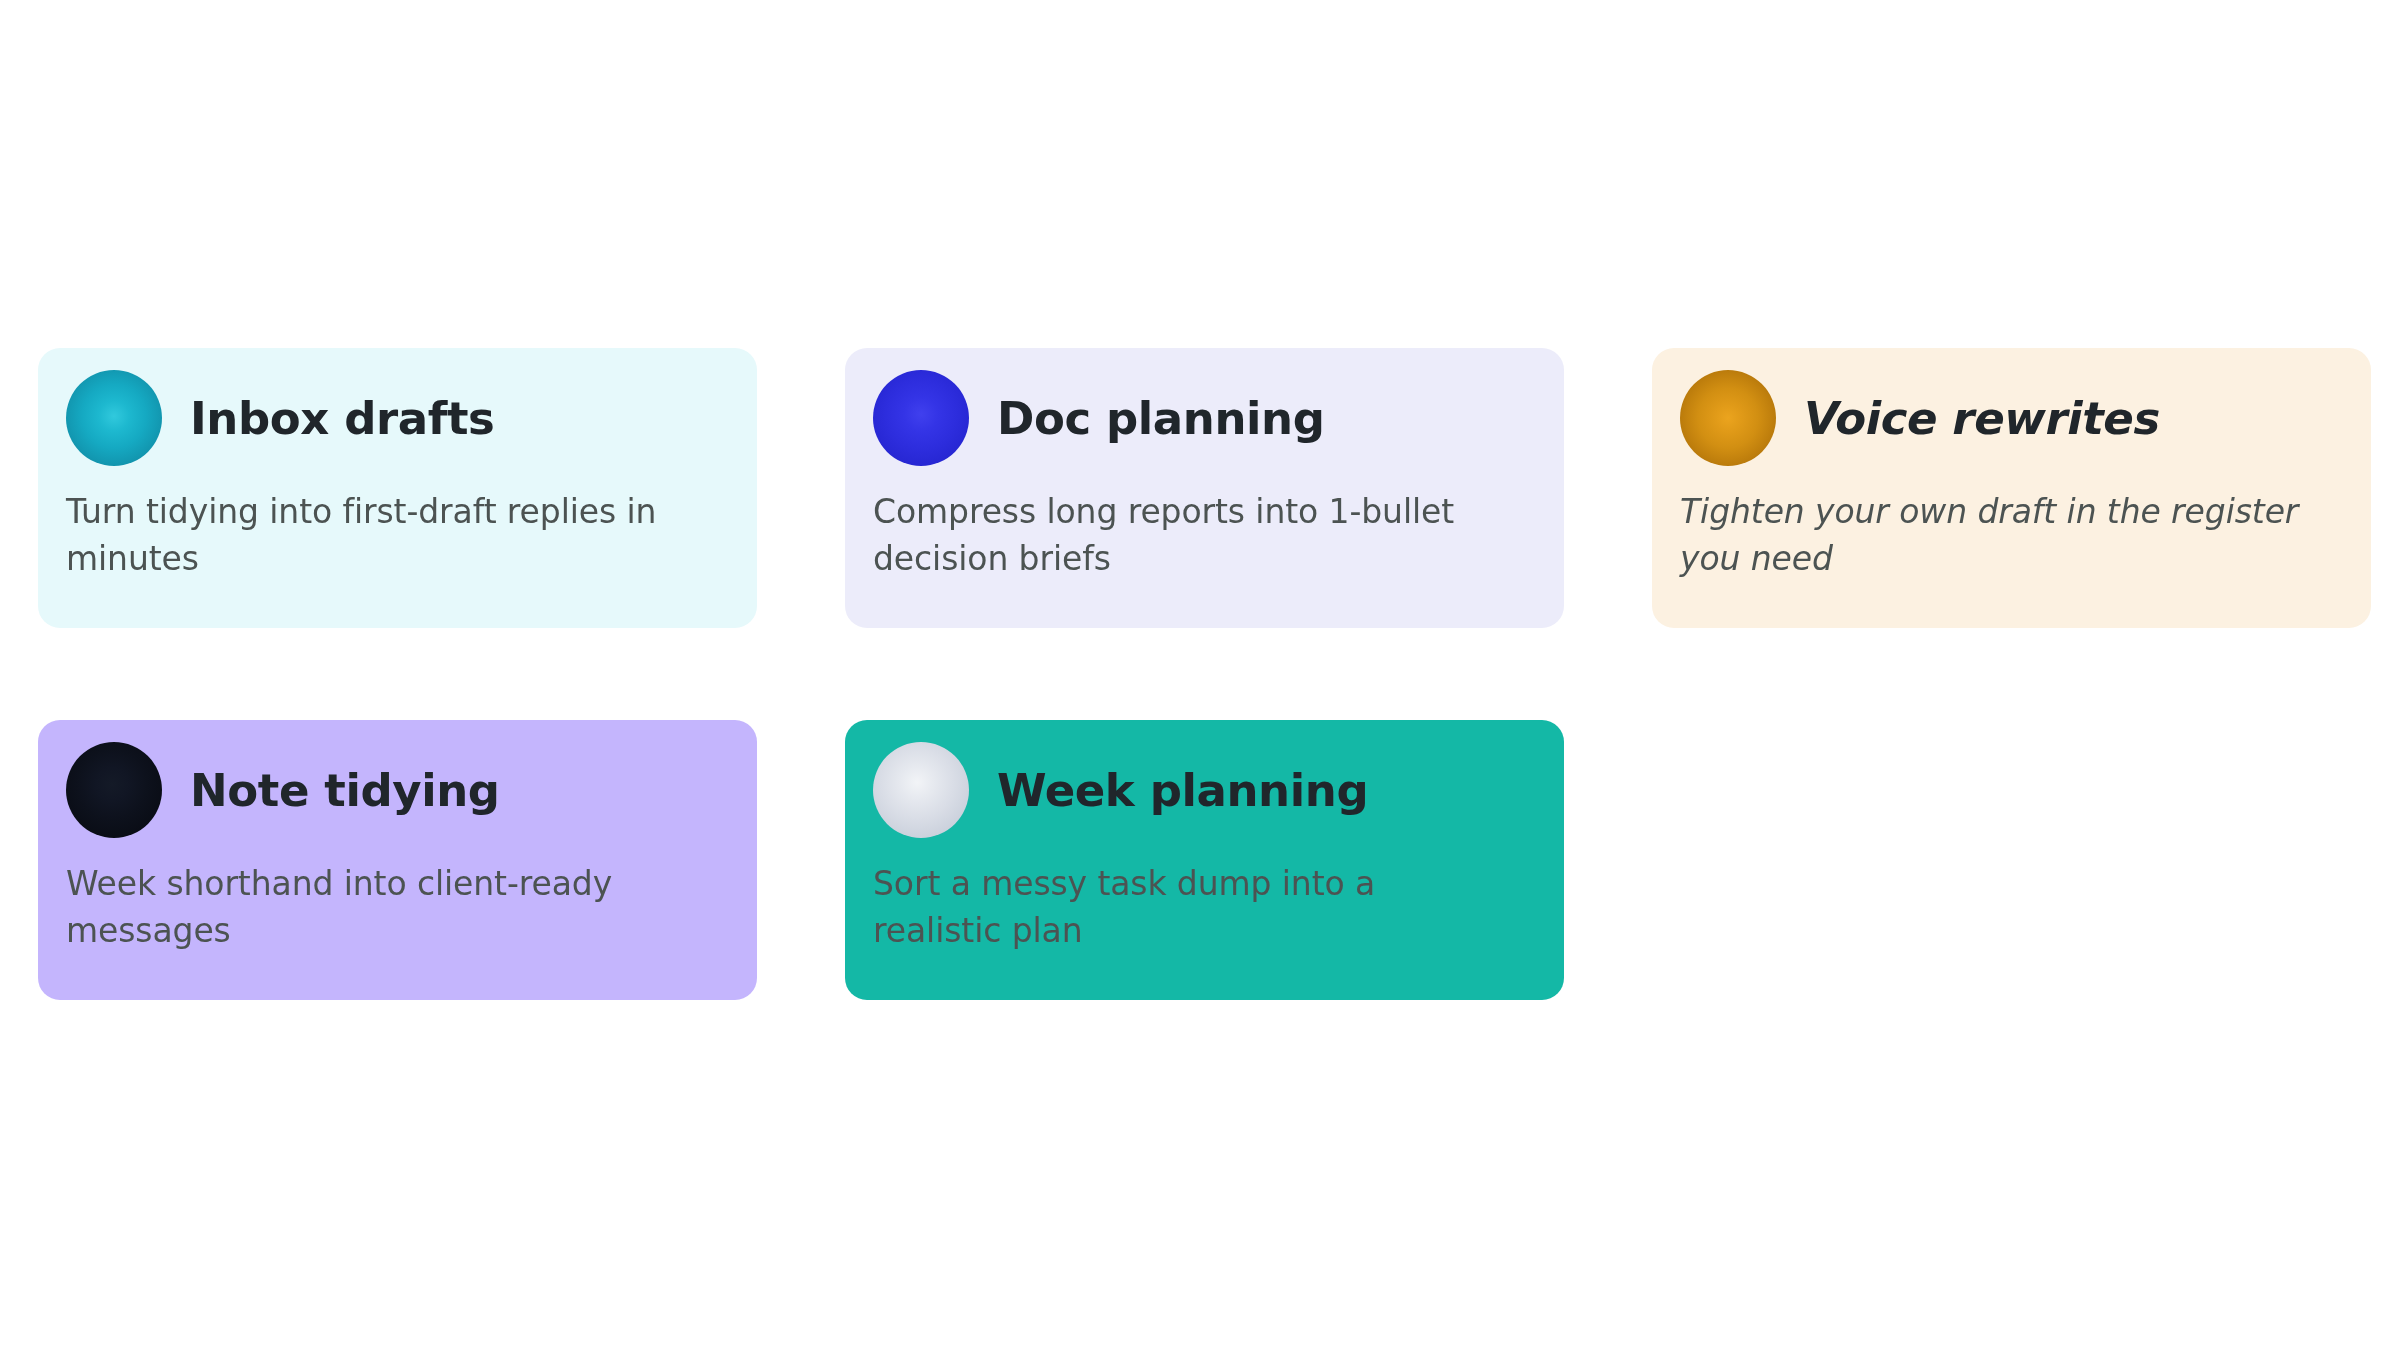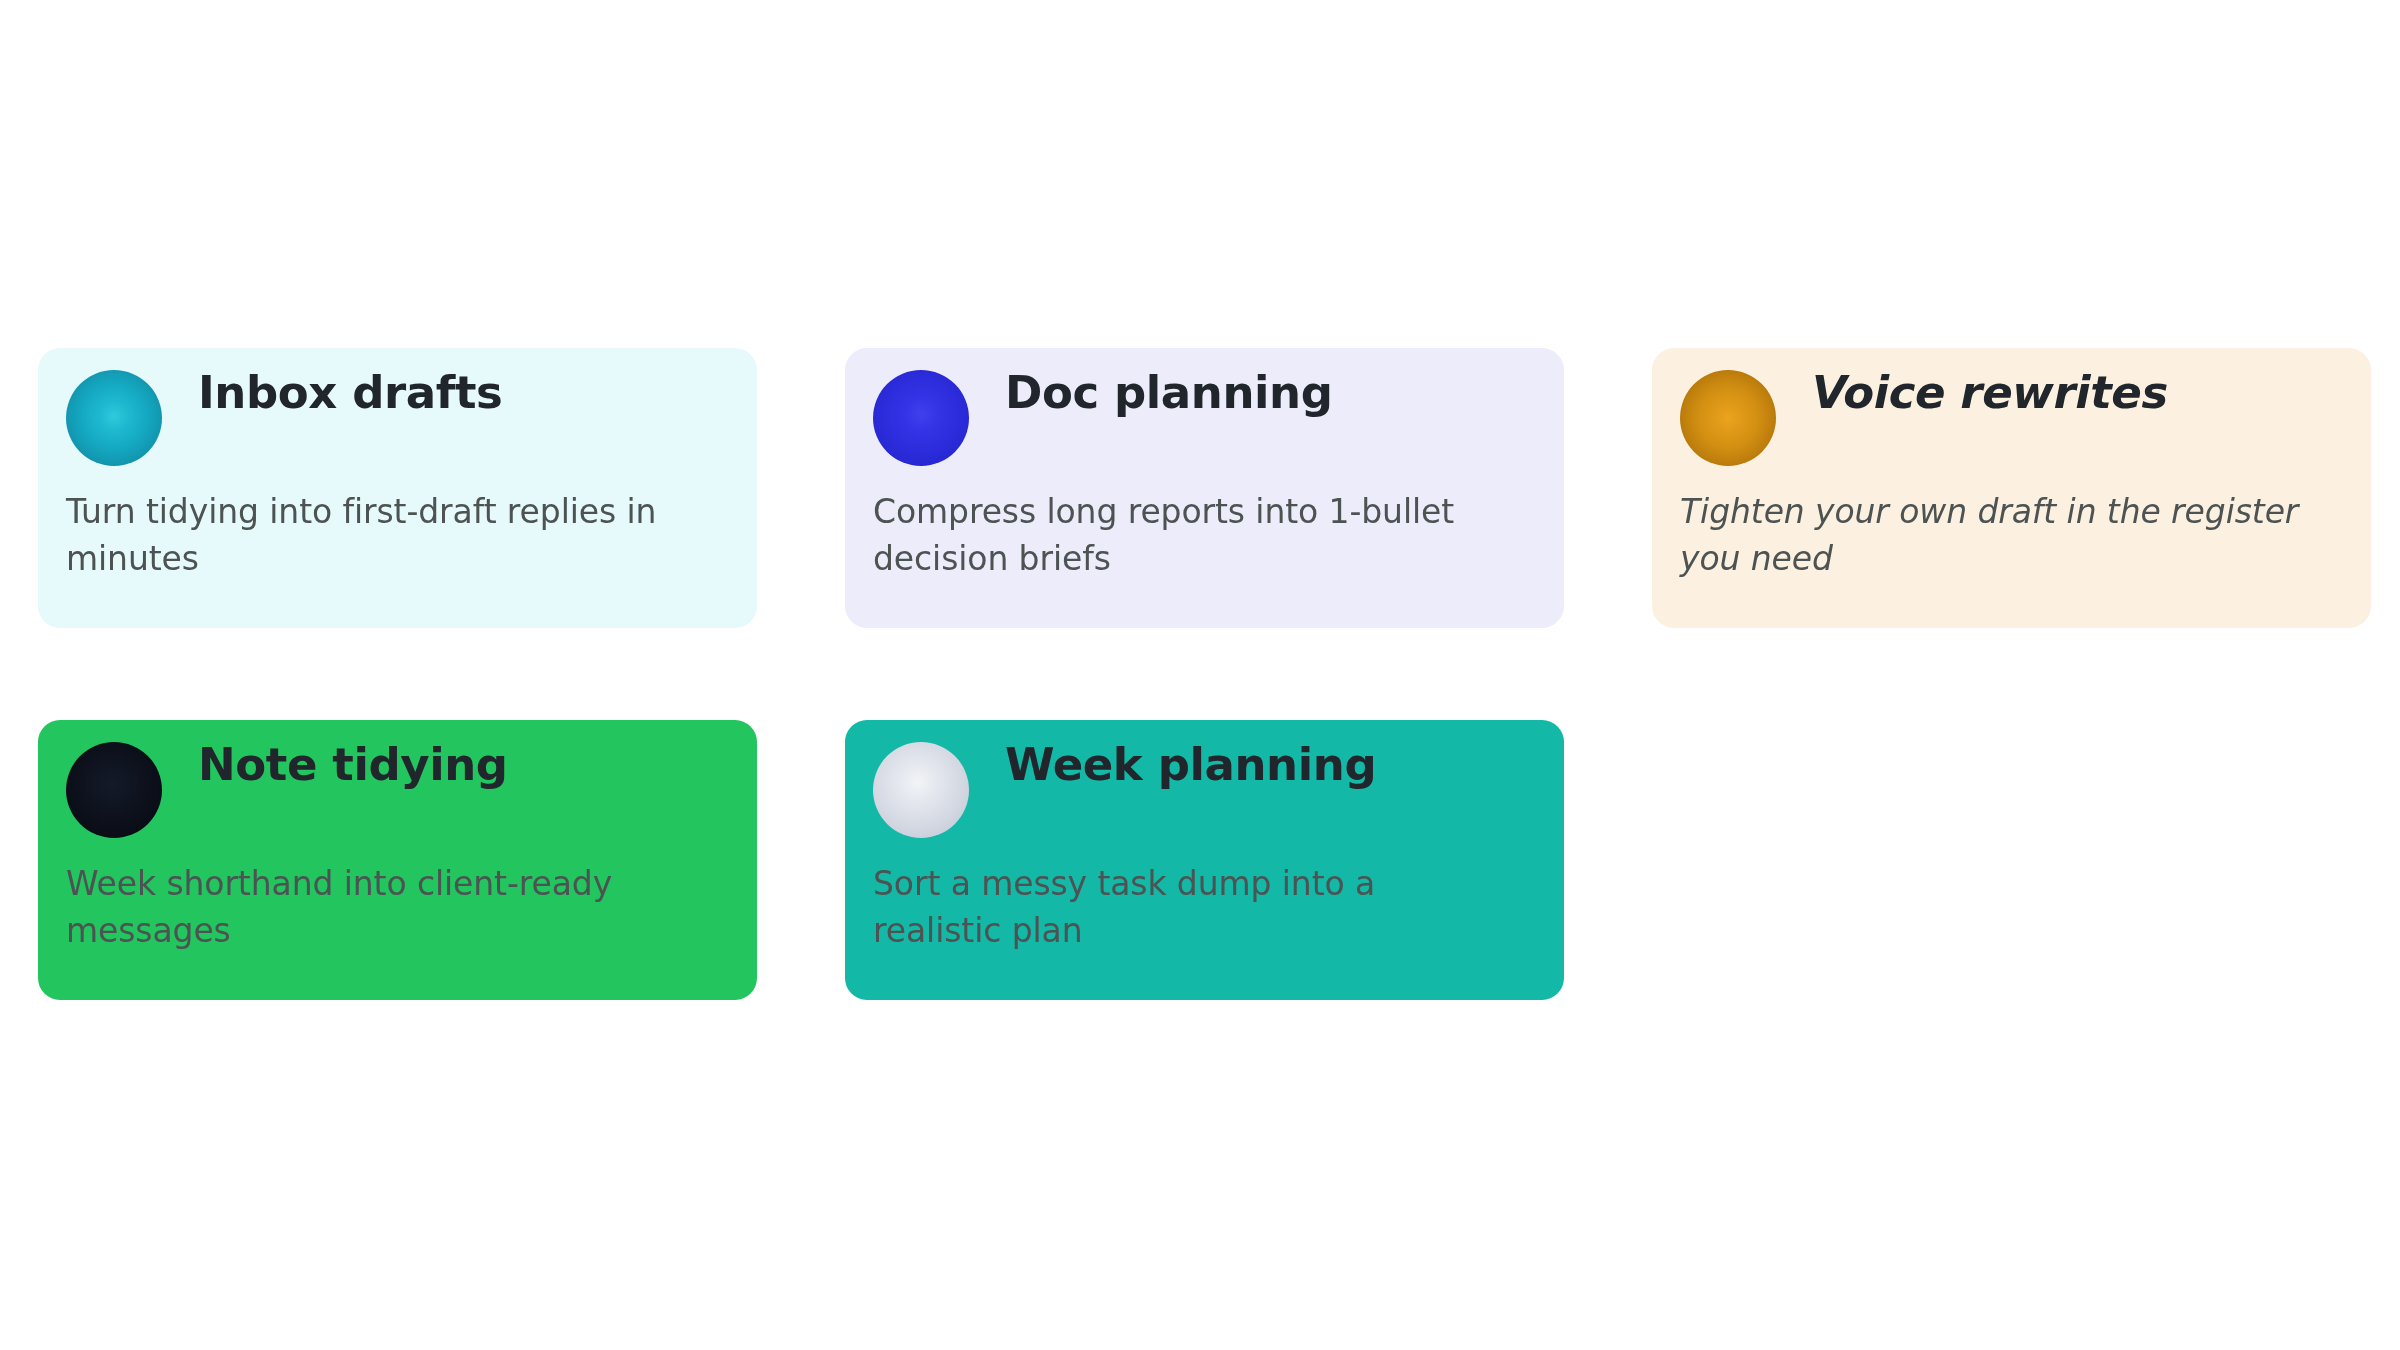--- a/index.html
+++ b/index.html
@@ -34,21 +34,22 @@
     padding: 0;
     box-sizing: border-box;
     overflow: hidden;
   }
 
   .card-head {
     position: absolute;
     left: 28px;
     top: 22px;
     display: flex;
-    gap: 36px;
+    align-items: center;
+    gap: 28px;
     height: 96px;
   }
 
   .orb {
     width: 96px;
     height: 96px;
     border-radius: 50%;
     flex: 0 0 96px;
   }
 
@@ -69,21 +70,21 @@
     font-size: 33px;
     line-height: 47px;
     color: #4c5352;
     letter-spacing: -0.1px;
   }
 
   
   .card.c-inbox   { background: #e6f9fb; }
   .card.c-doc     { background: #ececfa; }
   .card.c-voice   { background: #fcf1e1; font-style: italic; }
-  .card.c-note    { background: #22c55e; }
+  .card.c-note    { background: #c4b5fd; }
   .card.c-week    { background: #14b8a6; }
 
   .orb.o-inbox {
     background: radial-gradient(circle at 50% 48%,
         #28c6de 0%, #1ab5cd 24%, #15a6c0 48%, #1494ad 70%, #10849b 88%, #0c7competition 100%);
     background: radial-gradient(circle at 50% 48%,
         #31c9dd 0%, #1db8cf 22%, #15a9c2 46%, #1296af 70%, #0e859c 88%, #0b7891 100%);
   }
   .orb.o-doc {
     background: radial-gradient(circle at 50% 46%,

